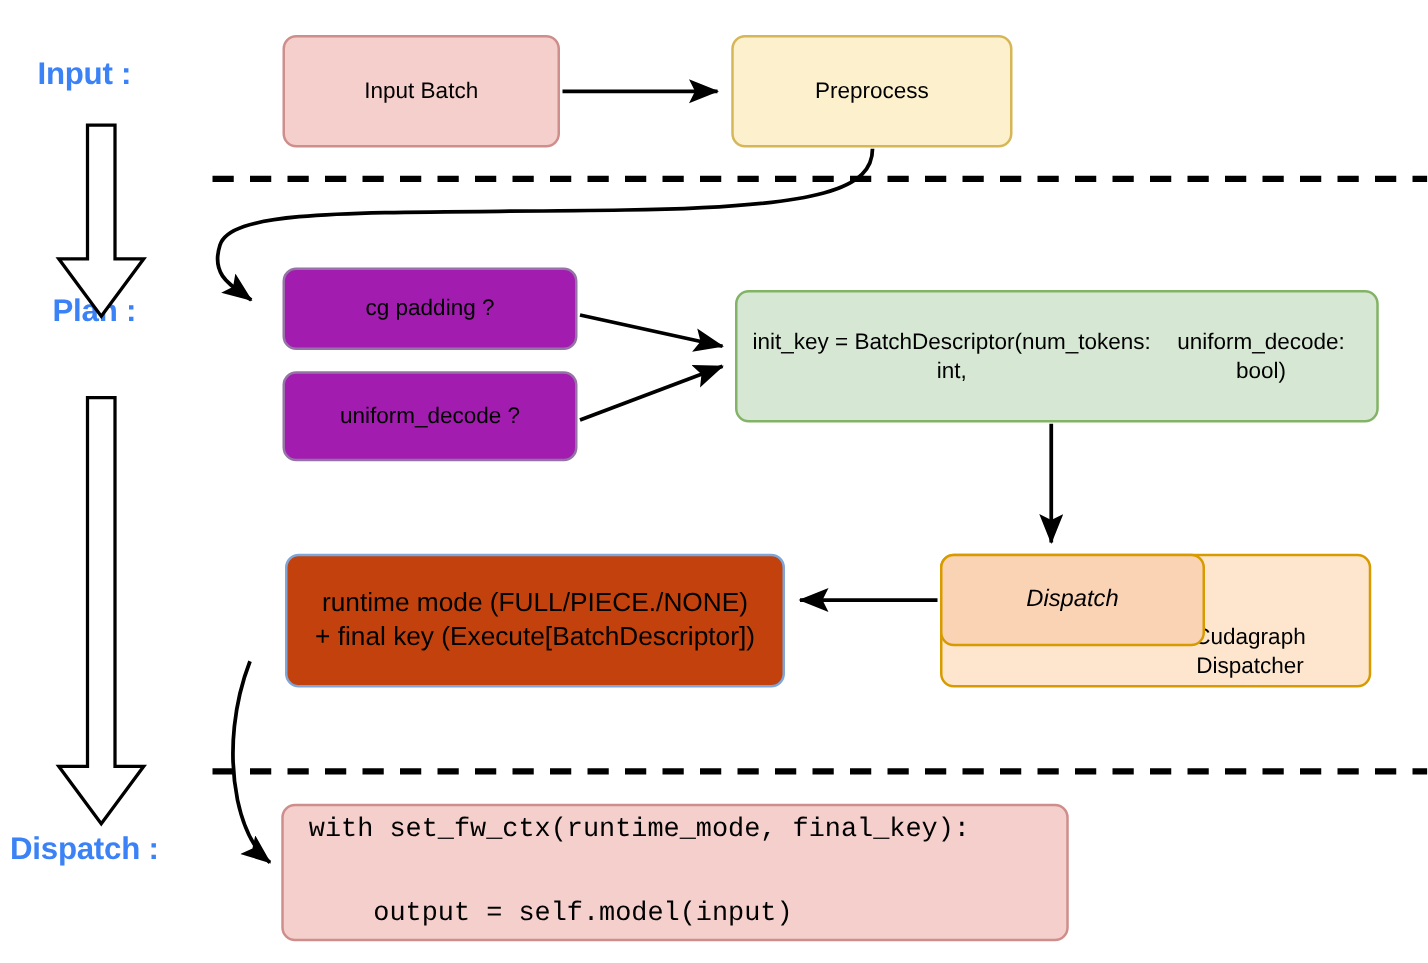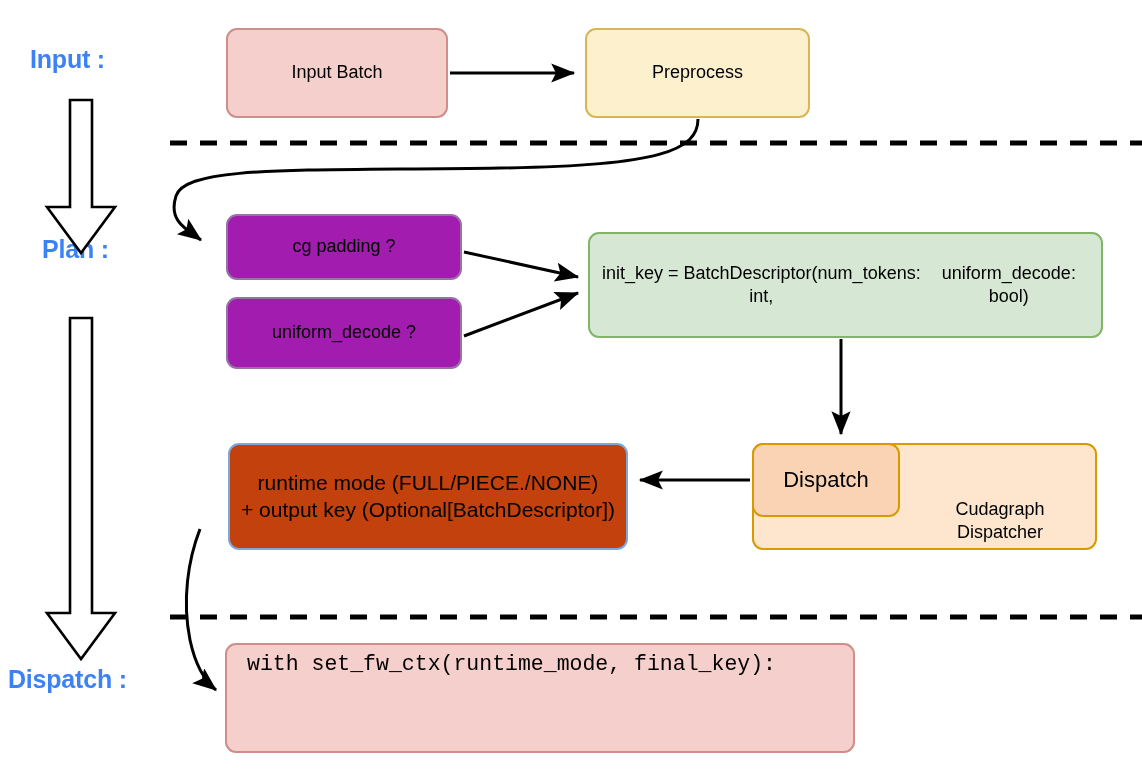--- a/index.html
+++ b/index.html
@@ -89,29 +89,30 @@
   <div class="node node-green" style="left:588px; top:232px; width:515px; height:106px; flex-direction:row;">
     <div>init_key = BatchDescriptor(num_tokens: int,</div>
     <div>uniform_decode: bool)</div>
   </div>
 
   <div class="node node-orange-outer" style="left:752px; top:443px; width:345px; height:107px; justify-content:flex-end; padding-right:14px; flex-direction:column; align-items:flex-end;">
     <div style="width:162px; text-align:center;">Cudagraph</div>
     <div style="width:162px; text-align:center;">Dispatcher</div>
   </div>
 
-  <div class="node node-orange-inner" style="left:752px; top:443px; width:148px; height:74px; font-size:22px;">Dispatch</div>
+  <div class="node node-orange-inner" style="left:752px; top:443px; width:212px; height:74px; font-size:19px;font-style:italic;">Dispatch</div>
 
   <div class="node node-blue" style="left:228px; top:443px; width:400px; height:107px; flex-direction:column; font-size:21px;">
     <div>runtime mode (FULL/PIECE./NONE)</div>
-    <div>+ output key (Optional[BatchDescriptor])</div>
+    <div>+ final key (Execute[BatchDescriptor])</div>
   </div>
 
   <div class="node node-pink code" style="left:225px; top:643px; width:630px; height:110px; flex-direction:column; align-items:flex-start;">
     <div>with set_fw_ctx(runtime_mode, final_key):</div>
+    <div>    output = self.model(input)</div>
   </div>
 
   <svg class="overlay" viewBox="0 0 1142 770">
     <defs>
       <marker id="arrowhead" markerWidth="9" markerHeight="9" refX="7.6" refY="3.2" orient="auto" markerUnits="strokeWidth">
         <path d="M0,0 L8,3.2 L0,6.4 L1.6,3.2 z" fill="#000000"></path>
       </marker>
     </defs>
 
     <line x1="170" y1="143" x2="1142" y2="143" stroke="#000000" stroke-width="5" stroke-dasharray="17,13"></line>

